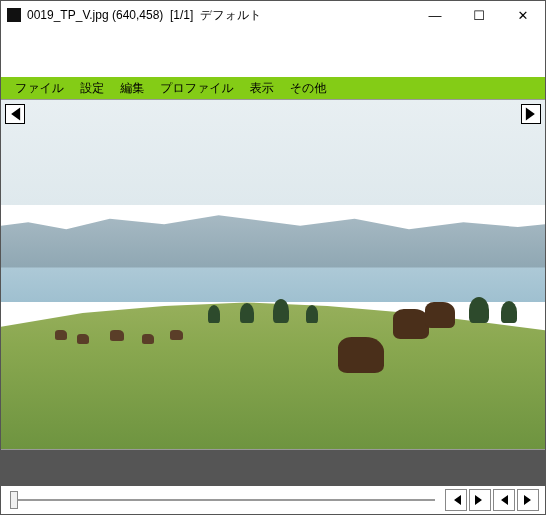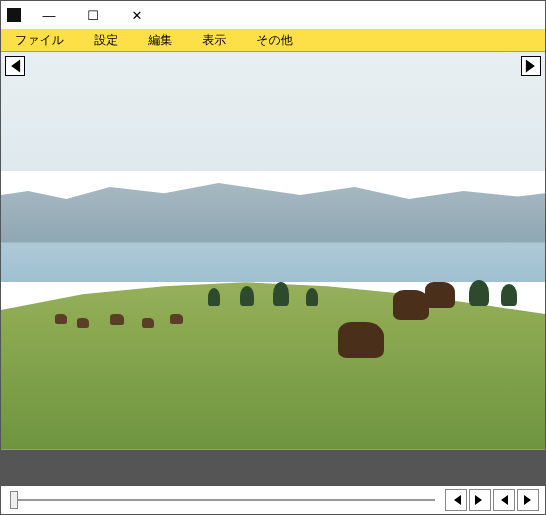--- a/index.html
+++ b/index.html
@@ -4,21 +4,21 @@
 <style>
   * { box-sizing: border-box; margin: 0; padding: 0; }
   body { font-family: "Meiryo", "MS PGothic", sans-serif; font-size: 12px; background: #fff; color: #000; }
   .window { width: 546px; height: 515px; border: 1px solid #555; display: flex; flex-direction: column; background: #fff; }
   .titlebar { height: 28px; display: flex; align-items: center; padding: 0 0 0 6px; background: #fff; }
   .app-icon { width: 14px; height: 14px; background: #111; margin-right: 6px; }
   .title-text { flex: 1; font-size: 12px; color: #000; white-space: nowrap; overflow: hidden; }
   .win-controls { display: flex; height: 100%; }
   .win-btn { width: 44px; height: 100%; display: flex; align-items: center; justify-content: center; font-size: 13px; color: #000; cursor: default; }
   .win-btn.close { width: 44px; }
-  .menubar { height: 22px; display: flex; align-items: center; padding: 0 6px; gap: 14px; background: #fde047; }
+  .menubar { height: 22px; display: flex; align-items: center; padding: 0 6px; gap: 0; background: #84cc16; margin-top: 48px; }
   .menu-item { padding: 2px 8px; font-size: 12px; color: #000; cursor: default; }
   .viewport { position: relative; flex: 1; background: #fff; border-top: 1px solid #999; border-bottom: 1px solid #999; overflow: hidden; }
   .nav-btn { position: absolute; top: 4px; width: 20px; height: 20px; background: #fff; border: 1px solid #000; display: flex; align-items: center; justify-content: center; font-size: 12px; cursor: default; }
   .nav-btn.left { left: 4px; }
   .nav-btn.right { right: 4px; }
   .image-area { position: absolute; top: 0; left: 0; right: 0; bottom: 0; }
   .strip { height: 36px; background: #555; }
   .bottombar { height: 28px; display: flex; align-items: center; padding: 2px 6px 2px 6px; gap: 4px; background: #fff; }
   .slider-wrap { flex: 1; height: 22px; position: relative; }
   .slider-track { position: absolute; left: 6px; right: 6px; top: 50%; height: 2px; background: #999; transform: translateY(-50%); }
@@ -37,31 +37,38 @@
   .horse::before { content: ""; position: absolute; inset: 0; background: #4a2f1a; border-radius: 30% 40% 20% 20%; }
   .horse.small::before { background: #5a3e28; }
 </style>
 </head>
 <body>
 
 <div class="window">
 
   <div class="titlebar">
     <div class="app-icon"></div>
+    <div class="title-text">
+      <span>0019_TP_V.jpg</span>
+      <span>(640,458)</span>&nbsp;
+      <span>[1/1]</span>&nbsp;
+      <span>デフォルト</span>
+    </div>
     <div class="win-controls">
       <div class="win-btn">—</div>
       <div class="win-btn">☐</div>
       <div class="win-btn close">✕</div>
     </div>
   </div>
 
   <div class="menubar">
     <div class="menu-item">ファイル</div>
     <div class="menu-item">設定</div>
     <div class="menu-item">編集</div>
+    <div class="menu-item">プロファイル</div>
     <div class="menu-item">表示</div>
     <div class="menu-item">その他</div>
   </div>
 
   <div class="viewport">
     <div class="image-area">
       <div class="sky"></div>
       <div class="sea"></div>
       <div class="mountains"></div>
       <div class="grass"></div>

